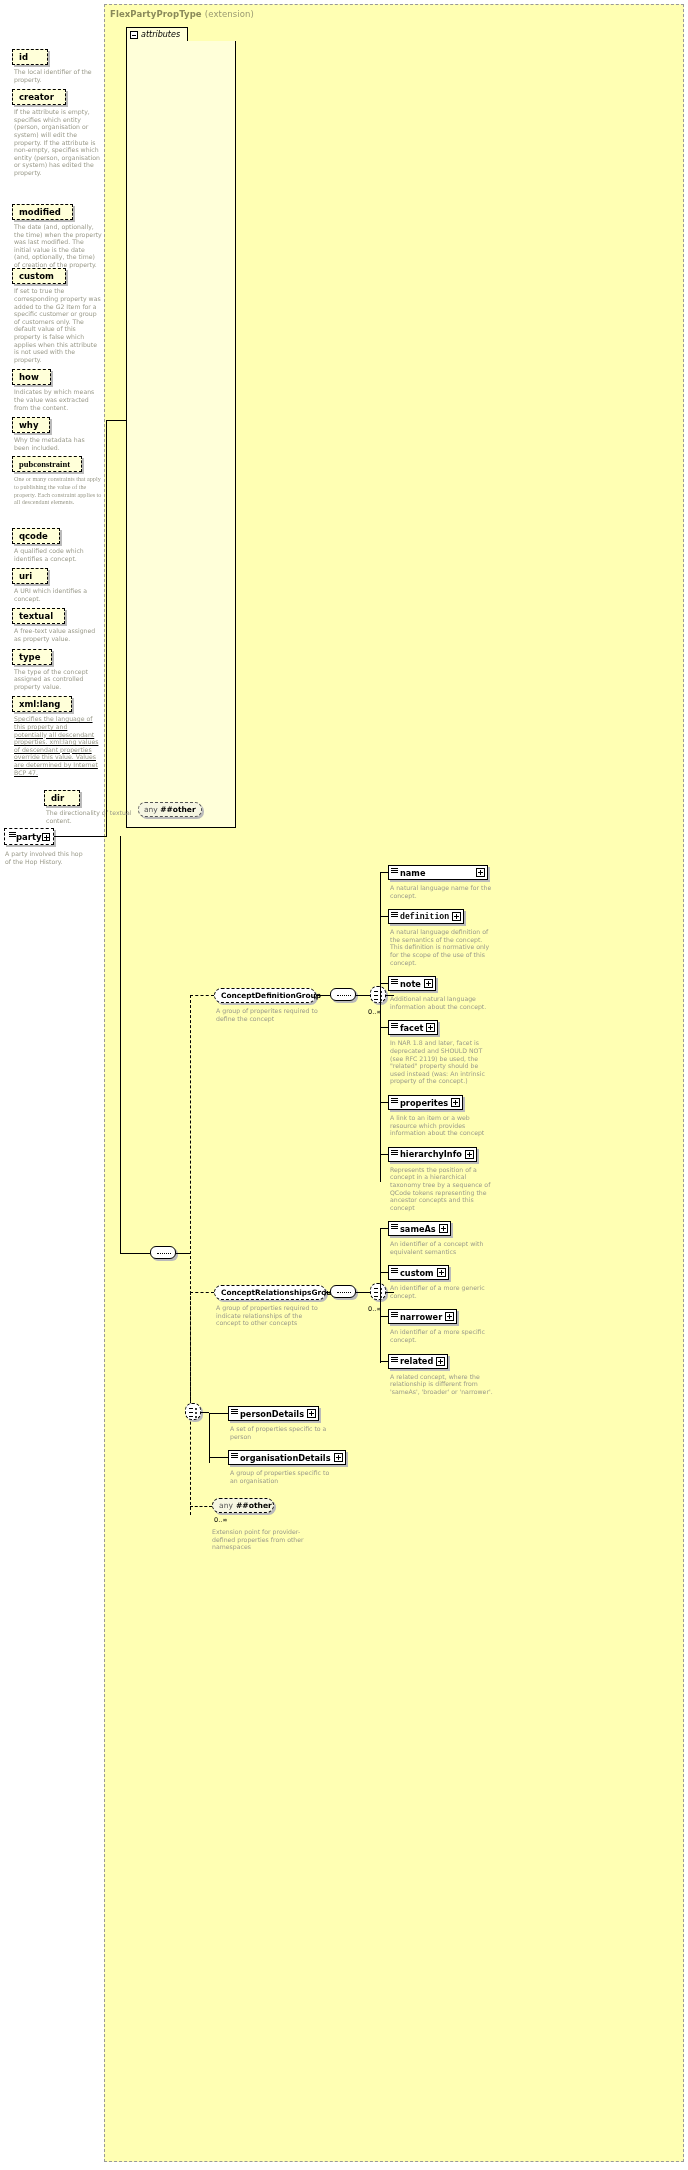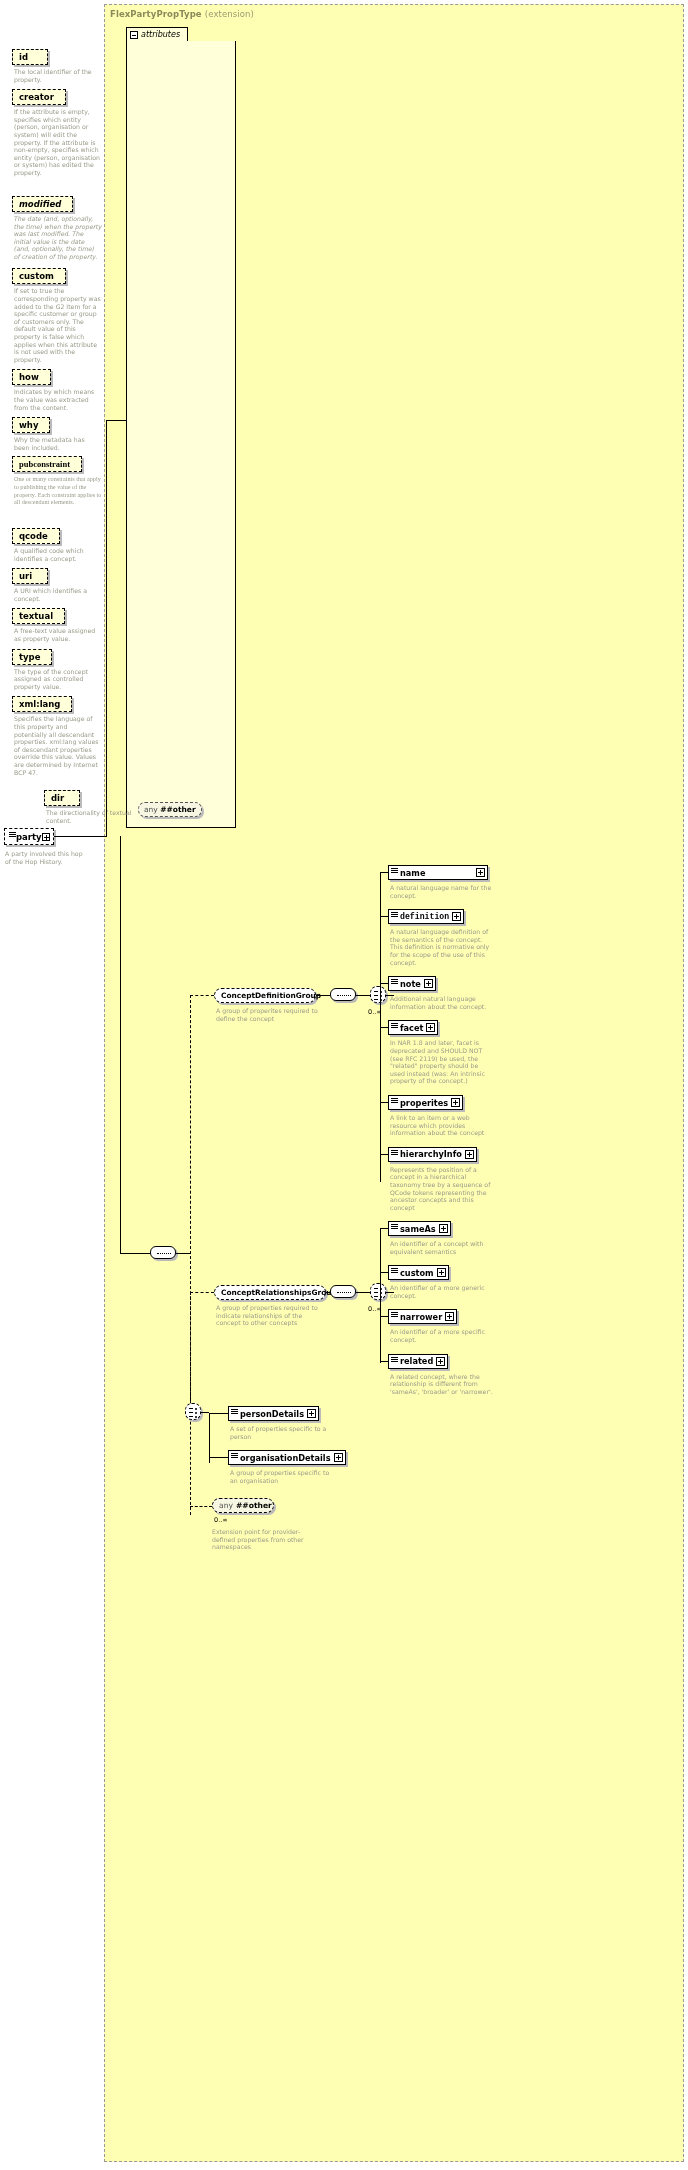--- a/index.html
+++ b/index.html
@@ -155,30 +155,30 @@
 
   <div class="attr-tab">
     <span class="attr-minus"></span>
     <span>attributes</span>
   </div>
   <div class="attr-body"></div>
 
   <div id="attr-host">
       <div class="attr" style="top: 45px;"><div class="attr-name">id</div><div class="attr-desc">The local identifier of the property.</div></div>
       <div class="attr" style="top: 85.2px;"><div class="attr-name">creator</div><div class="attr-desc">If the attribute is empty, specifies which entity (person, organisation or system) will edit the property. If the attribute is non-empty, specifies which entity (person, organisation or system) has edited the property.</div></div>
-      <div class="attr" style="top: 192px; font-style: italic;"><div class="attr-name">modified</div><div class="attr-desc">The date (and, optionally, the time) when the property was last modified. The initial value is the date (and, optionally, the time) of creation of the property.</div></div>
+      <div class="attr" style="top: 200px;"><div class="attr-name">modified</div><div class="attr-desc">The date (and, optionally, the time) when the property was last modified. The initial value is the date (and, optionally, the time) of creation of the property.</div></div>
       <div class="attr" style="top: 264.4px;"><div class="attr-name">custom</div><div class="attr-desc">If set to true the corresponding property was added to the G2 Item for a specific customer or group of customers only. The default value of this property is false which applies when this attribute is not used with the property.</div></div>
       <div class="attr" style="top: 365.4px;"><div class="attr-name">how</div><div class="attr-desc">Indicates by which means the value was extracted from the content.</div></div>
       <div class="attr" style="top: 413.2px;"><div class="attr-name">why</div><div class="attr-desc">Why the metadata has been included.</div></div>
       <div class="attr" style="top: 453.4px; font-family: Liberation Serif, serif;"><div class="attr-name">pubconstraint</div><div class="attr-desc">One or many constraints that apply to publishing the value of the property. Each constraint applies to all descendant elements.</div></div>
       <div class="attr" style="top: 524px;"><div class="attr-name">qcode</div><div class="attr-desc">A qualified code which identifies a concept.</div></div>
       <div class="attr" style="top: 564.2px;"><div class="attr-name">uri</div><div class="attr-desc">A URI which identifies a concept.</div></div>
       <div class="attr" style="top: 604.4px;"><div class="attr-name">textual</div><div class="attr-desc">A free-text value assigned as property value.</div></div>
       <div class="attr" style="top: 644.6px;"><div class="attr-name">type</div><div class="attr-desc">The type of the concept assigned as controlled property value.</div></div>
-      <div class="attr" style="top: 692.4px;"><div class="attr-name">xml:lang</div><div class="attr-desc">Specifies the language of this property and potentially all descendant properties. xml:lang values of descendant properties override this value. Values are determined by Internet BCP 47.</div></div>
+      <div class="attr" style="top: 692.4px; text-decoration: underline;"><div class="attr-name">xml:lang</div><div class="attr-desc">Specifies the language of this property and potentially all descendant properties. xml:lang values of descendant properties override this value. Values are determined by Internet BCP 47.</div></div>
       <div class="attr" style="top: 786px; padding-left: 32px;"><div class="attr-name">dir</div><div class="attr-desc">The directionality of textual content.</div></div>
     </div>
 
   <div class="any-other">
     <span>any</span>
     <b>##other</b>
   </div>
 
   <div class="party-node">
     <span class="party-label">party</span>

